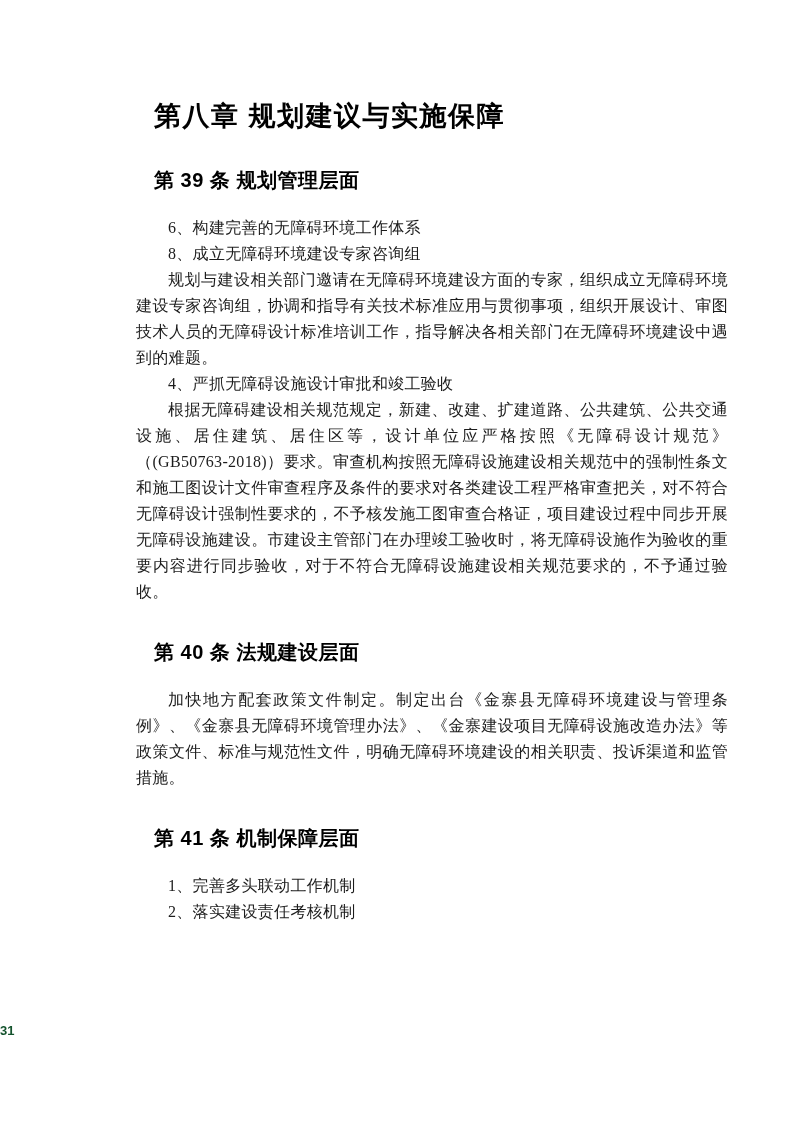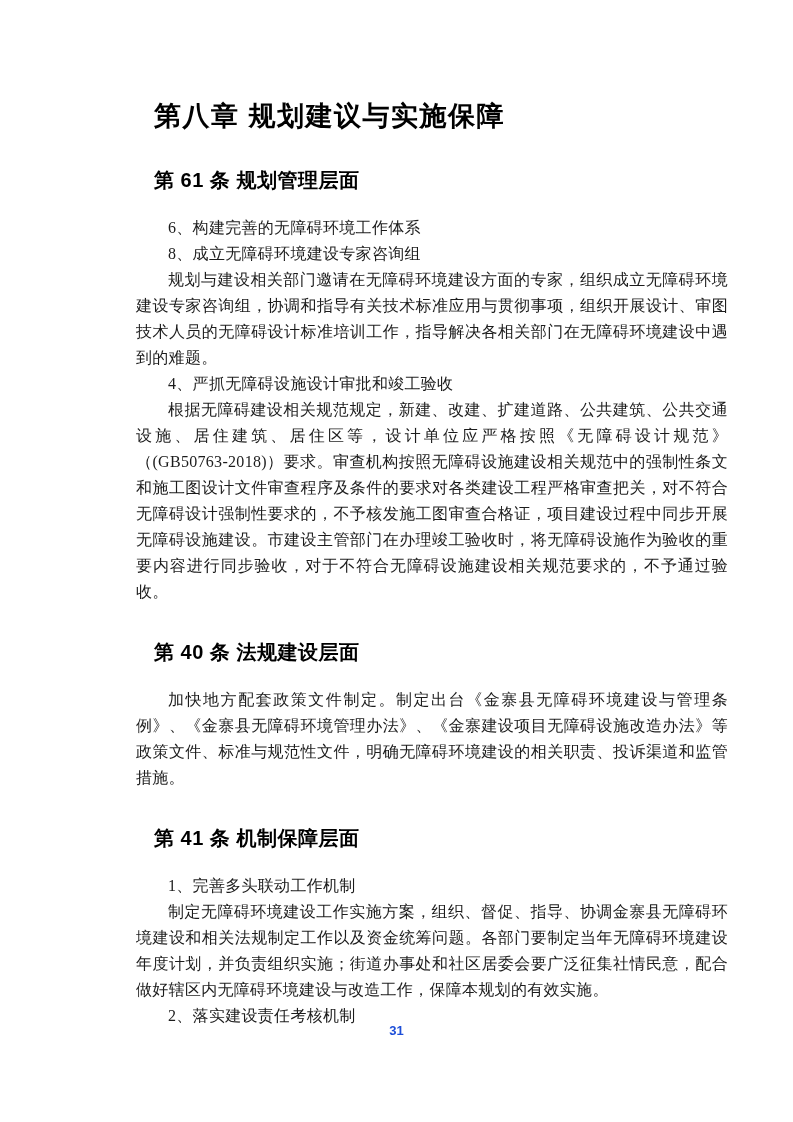--- a/index.html
+++ b/index.html
@@ -51,52 +51,50 @@
     line-height: 26px;
     text-align: justify;
     text-indent: 2em;
     letter-spacing: 0.3px;
   }
   .page-number {
     position: absolute;
     left: 0;
     right: 0;
     top: 1023px;
-    text-align: center;
     font-family: "Liberation Sans", sans-serif;
     font-size: 13px;
     font-weight: 600;
-    color: #1d4ed8;
+    color: #14532d;
   }
 </style>
 </head>
 <body>
 
 <div class="page">
   <div class="content">
 
     <h1 class="chapter-title">第八章 规划建议与实施保障</h1>
 
     <section class="doc-section">
-      <h2 class="section-heading">第 61 条 规划管理层面</h2>
+      <h2 class="section-heading">第 39 条 规划管理层面</h2>
       <p class="doc-paragraph">6、构建完善的无障碍环境工作体系</p>
       <p class="doc-paragraph">8、成立无障碍环境建设专家咨询组</p>
       <p class="doc-paragraph">规划与建设相关部门邀请在无障碍环境建设方面的专家，组织成立无障碍环境建设专家咨询组，协调和指导有关技术标准应用与贯彻事项，组织开展设计、审图技术人员的无障碍设计标准培训工作，指导解决各相关部门在无障碍环境建设中遇到的难题。</p>
       <p class="doc-paragraph">4、严抓无障碍设施设计审批和竣工验收</p>
       <p class="doc-paragraph">根据无障碍建设相关规范规定，新建、改建、扩建道路、公共建筑、公共交通设施、居住建筑、居住区等，设计单位应严格按照《无障碍设计规范》（(GB50763-2018)）要求。审查机构按照无障碍设施建设相关规范中的强制性条文和施工图设计文件审查程序及条件的要求对各类建设工程严格审查把关，对不符合无障碍设计强制性要求的，不予核发施工图审查合格证，项目建设过程中同步开展无障碍设施建设。市建设主管部门在办理竣工验收时，将无障碍设施作为验收的重要内容进行同步验收，对于不符合无障碍设施建设相关规范要求的，不予通过验收。</p>
     </section>
 
     <section class="doc-section">
       <h2 class="section-heading">第 40 条 法规建设层面</h2>
       <p class="doc-paragraph">加快地方配套政策文件制定。制定出台《金寨县无障碍环境建设与管理条例》、《金寨县无障碍环境管理办法》、《金寨建设项目无障碍设施改造办法》等政策文件、标准与规范性文件，明确无障碍环境建设的相关职责、投诉渠道和监管措施。</p>
     </section>
 
     <section class="doc-section">
       <h2 class="section-heading">第 41 条 机制保障层面</h2>
       <p class="doc-paragraph">1、完善多头联动工作机制</p>
-      <p class="doc-paragraph">制定无障碍环境建设工作实施方案，组织、督促、指导、协调金寨县无障碍环境建设和相关法规制定工作以及资金统筹问题。各部门要制定当年无障碍环境建设年度计划，并负责组织实施；街道办事处和社区居委会要广泛征集社情民意，配合做好辖区内无障碍环境建设与改造工作，保障本规划的有效实施。</p>
       <p class="doc-paragraph">2、落实建设责任考核机制</p>
     </section>
 
   </div>
 
   <div class="page-number">31</div>
 </div>
 
 </body></html>

